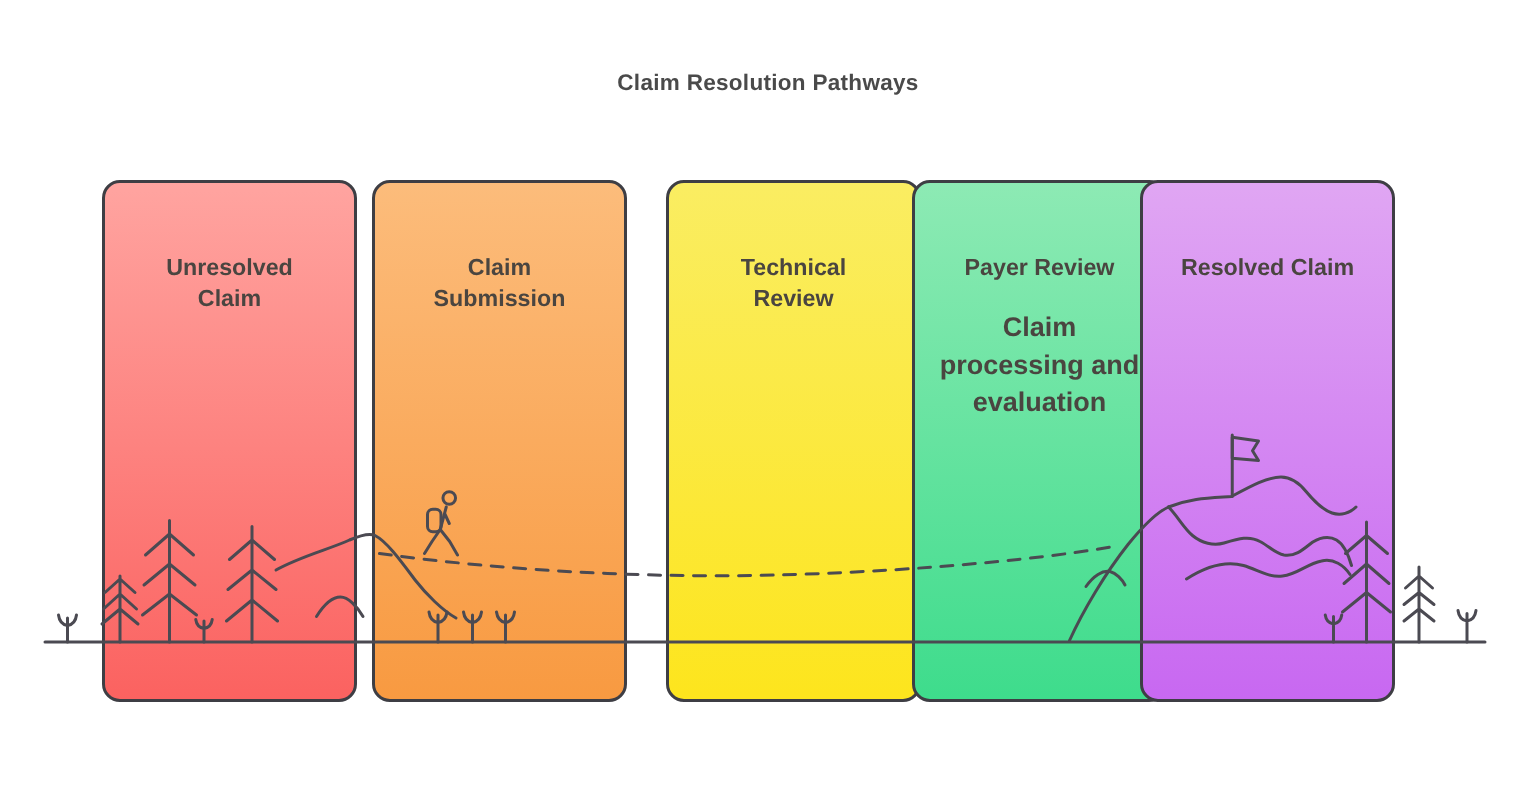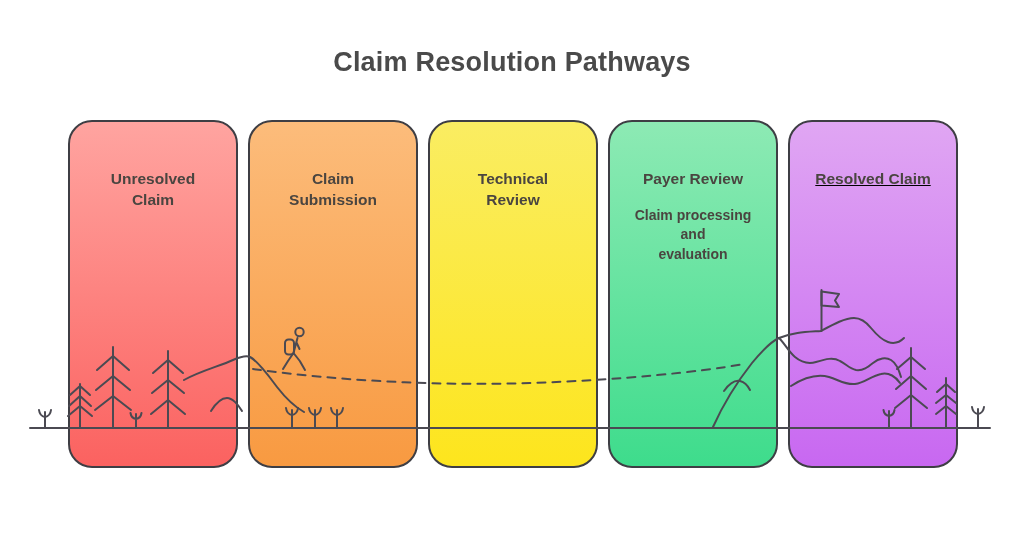--- a/index.html
+++ b/index.html
@@ -1,26 +1,26 @@
 <!DOCTYPE html>
 <html><head>
 <meta charset="utf-8">
 <style>
   html,body{margin:0;padding:0;}
   body{font-family:"Liberation Sans",sans-serif;background:#fff;}
   .stage-canvas{position:relative;width:1024px;height:538px;background:var(--bg,#fff);overflow:hidden;}
   .diagram-title{position:absolute;left:0;top:47px;width:1024px;text-align:center;
-    font-size:27px;font-weight:bold;color:var(--title,#4a4a4a);letter-spacing:.2px;}
+    font-size:15px;font-weight:bold;color:var(--title,#4a4a4a);letter-spacing:.2px;}
   .card{position:absolute;top:120px;width:170px;height:348px;border:2px solid var(--border,#3e3e44);
-    border-radius:24px;box-sizing:border-box;padding:47px 14px 0 14px;text-align:center;}
+    border-radius:12px;box-sizing:border-box;padding:47px 14px 0 14px;text-align:center;}
   .card-title{font-size:15.5px;font-weight:bold;color:var(--text,#4a4540);line-height:1.35;
     white-space:pre-line;margin:0;}
-  .card-desc{font-size:14px;font-weight:bold;color:var(--text,#4a4540);line-height:1.38;
+  .card-desc{font-size:18px;font-weight:bold;color:var(--text,#4a4540);line-height:1.38;
     white-space:pre-line;margin:16px 0 0 0;}
-  .card-1{left:68px;}  .card-2{left:248px;}  .card-3{left:428px;}  .card-4{left:608px;}  .card-5{left:788px;text-decoration:underline;}
+  .card-1{left:68px;}  .card-2{left:248px;}  .card-3{left:444px;}  .card-4{left:608px;}  .card-5{left:760px;}
   .art-overlay{position:absolute;left:0;top:0;width:1024px;height:538px;z-index:5;pointer-events:none;}
   .art-overlay path,.art-overlay circle,.art-overlay rect{fill:none;stroke:var(--art,#4b4a52);
     stroke-width:2;stroke-linecap:round;stroke-linejoin:round;}
 </style>
 </head>
 <body>
 
 <div class="stage-canvas" style="--bg: #ffffff; --border: #3e3e44; --text: #4a4540; --title: #4a4a4a; --art: #4b4a52;">
 
   <div class="diagram-title">Claim Resolution Pathways</div>

